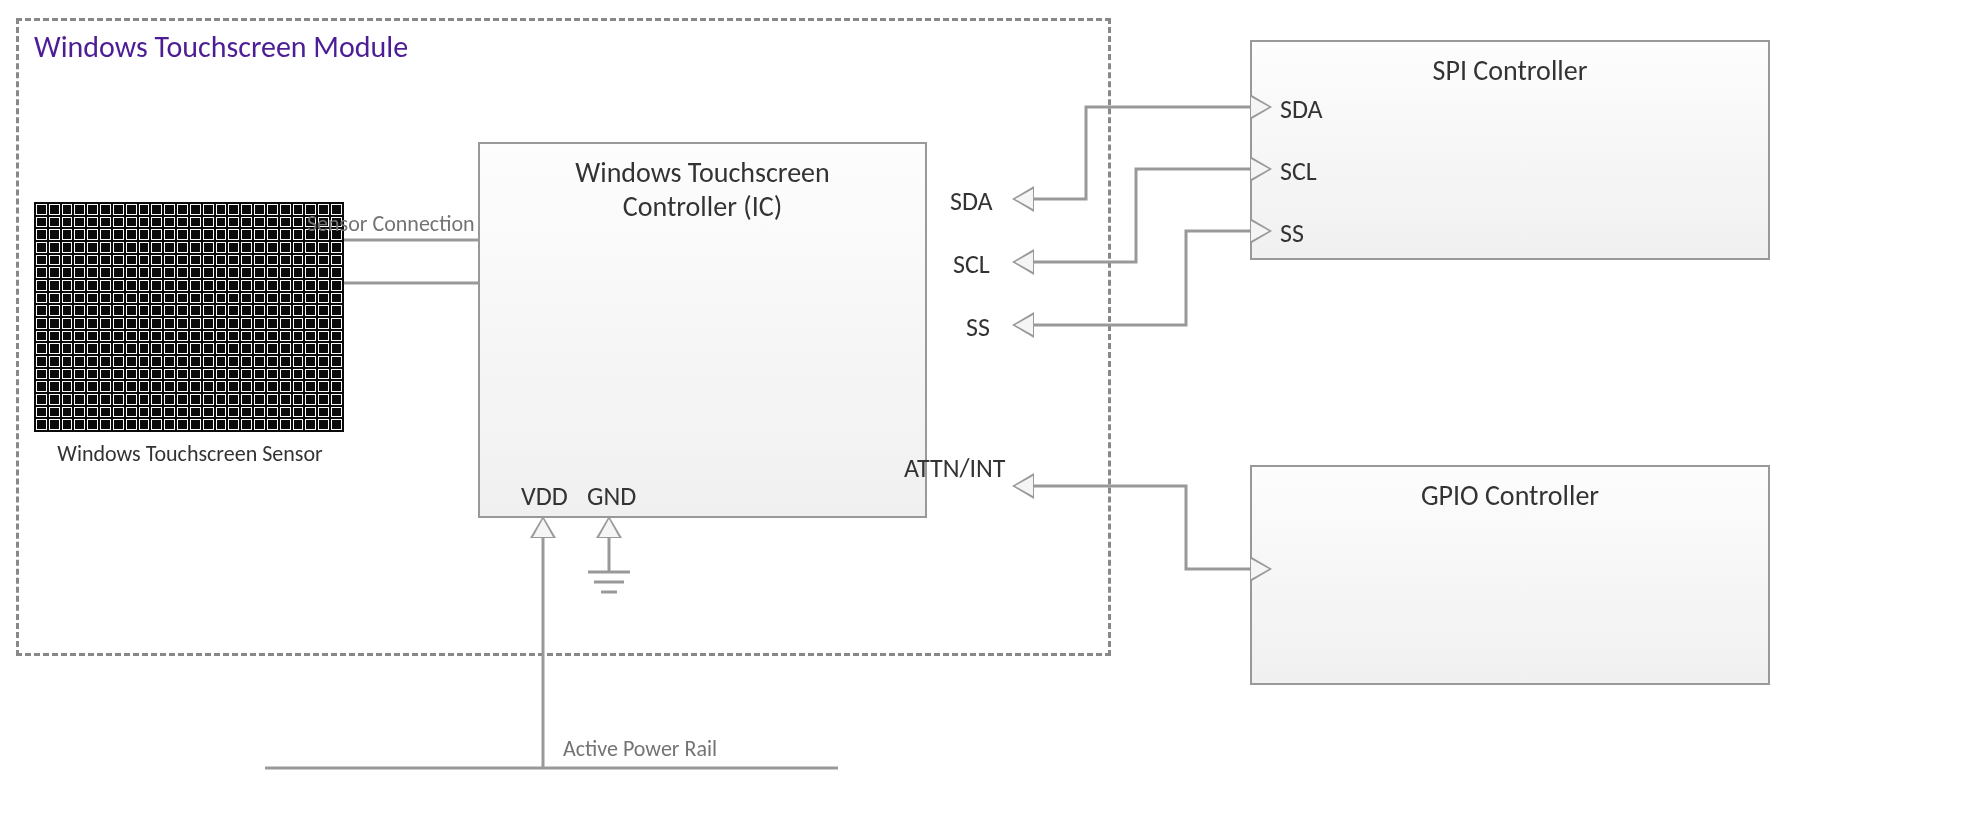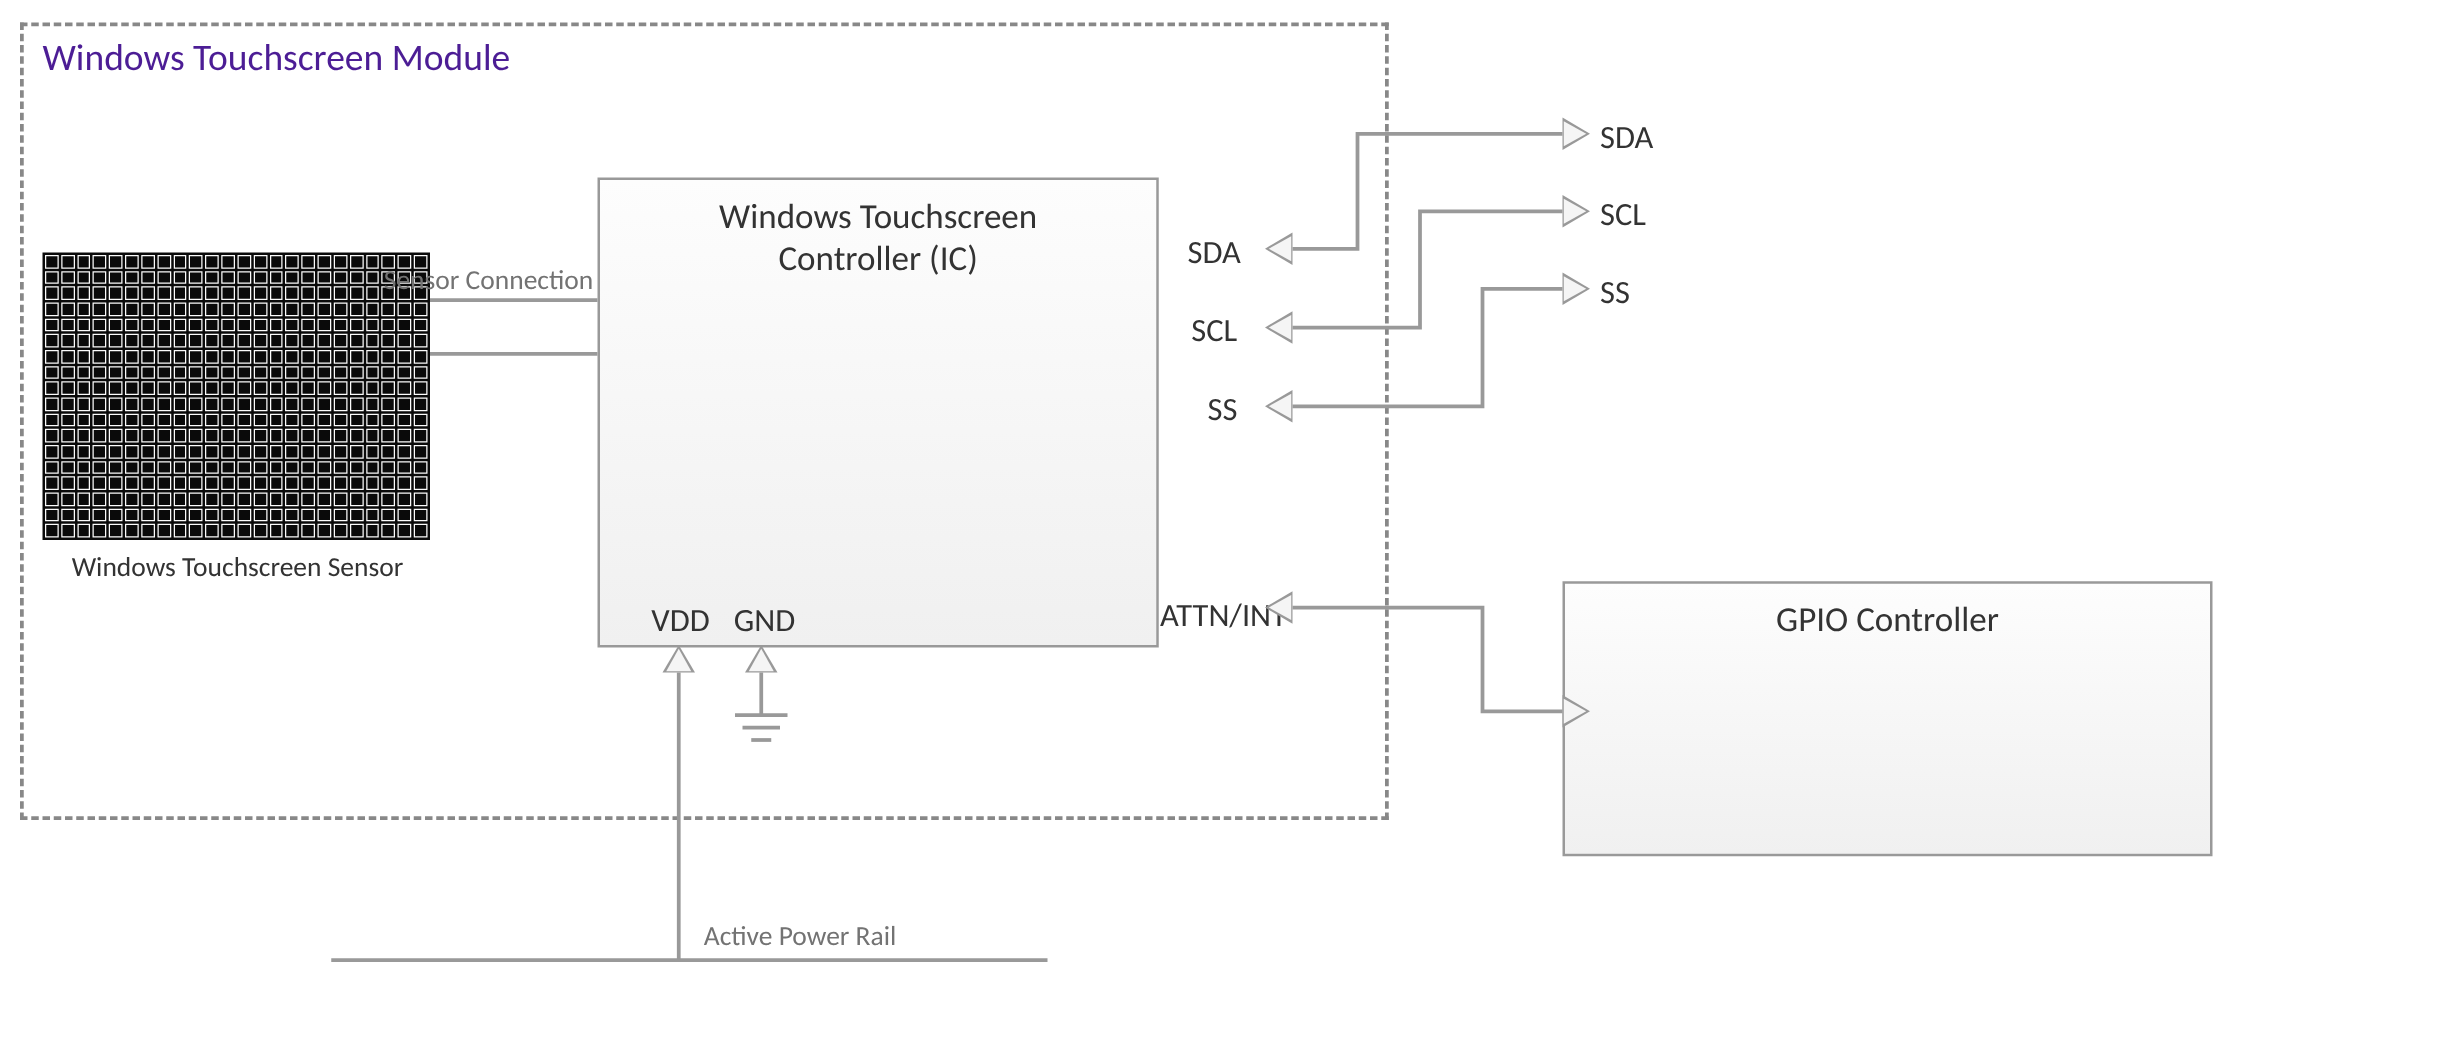--- a/index.html
+++ b/index.html
@@ -587,23 +587,26 @@
 
   <div class="pin-label" style="left:950px; top:185px;">SDA</div>
   <div class="pin-arrow-right" style="left:1012px; top:186px;"></div>
 
   <div class="pin-label" style="left:953px; top:248px;">SCL</div>
   <div class="pin-arrow-right" style="left:1012px; top:249px;"></div>
 
   <div class="pin-label" style="left:966px; top:311px;">SS</div>
   <div class="pin-arrow-right" style="left:1012px; top:312px;"></div>
 
-  <div class="pin-label" style="left:904px; top:476px;margin-left:24px;">ATTN/INT</div>
+  <div class="pin-label" style="left:904px; top:452px;">ATTN/INT</div>
   <div class="pin-arrow-right" style="left:1012px; top:473px;"></div>
 
+  <div class="block" style="left:1250px; top:40px; width:520px; height:220px;">
+    <div class="block-title">SPI Controller</div>
+  </div>
 
   <div class="pin-arrow-left" style="left:1250px; top:94px;"></div>
   <div class="pin-label" style="left:1280px; top:93px;">SDA</div>
 
   <div class="pin-arrow-left" style="left:1250px; top:156px;"></div>
   <div class="pin-label" style="left:1280px; top:155px;">SCL</div>
 
   <div class="pin-arrow-left" style="left:1250px; top:218px;"></div>
   <div class="pin-label" style="left:1280px; top:217px;">SS</div>
 

